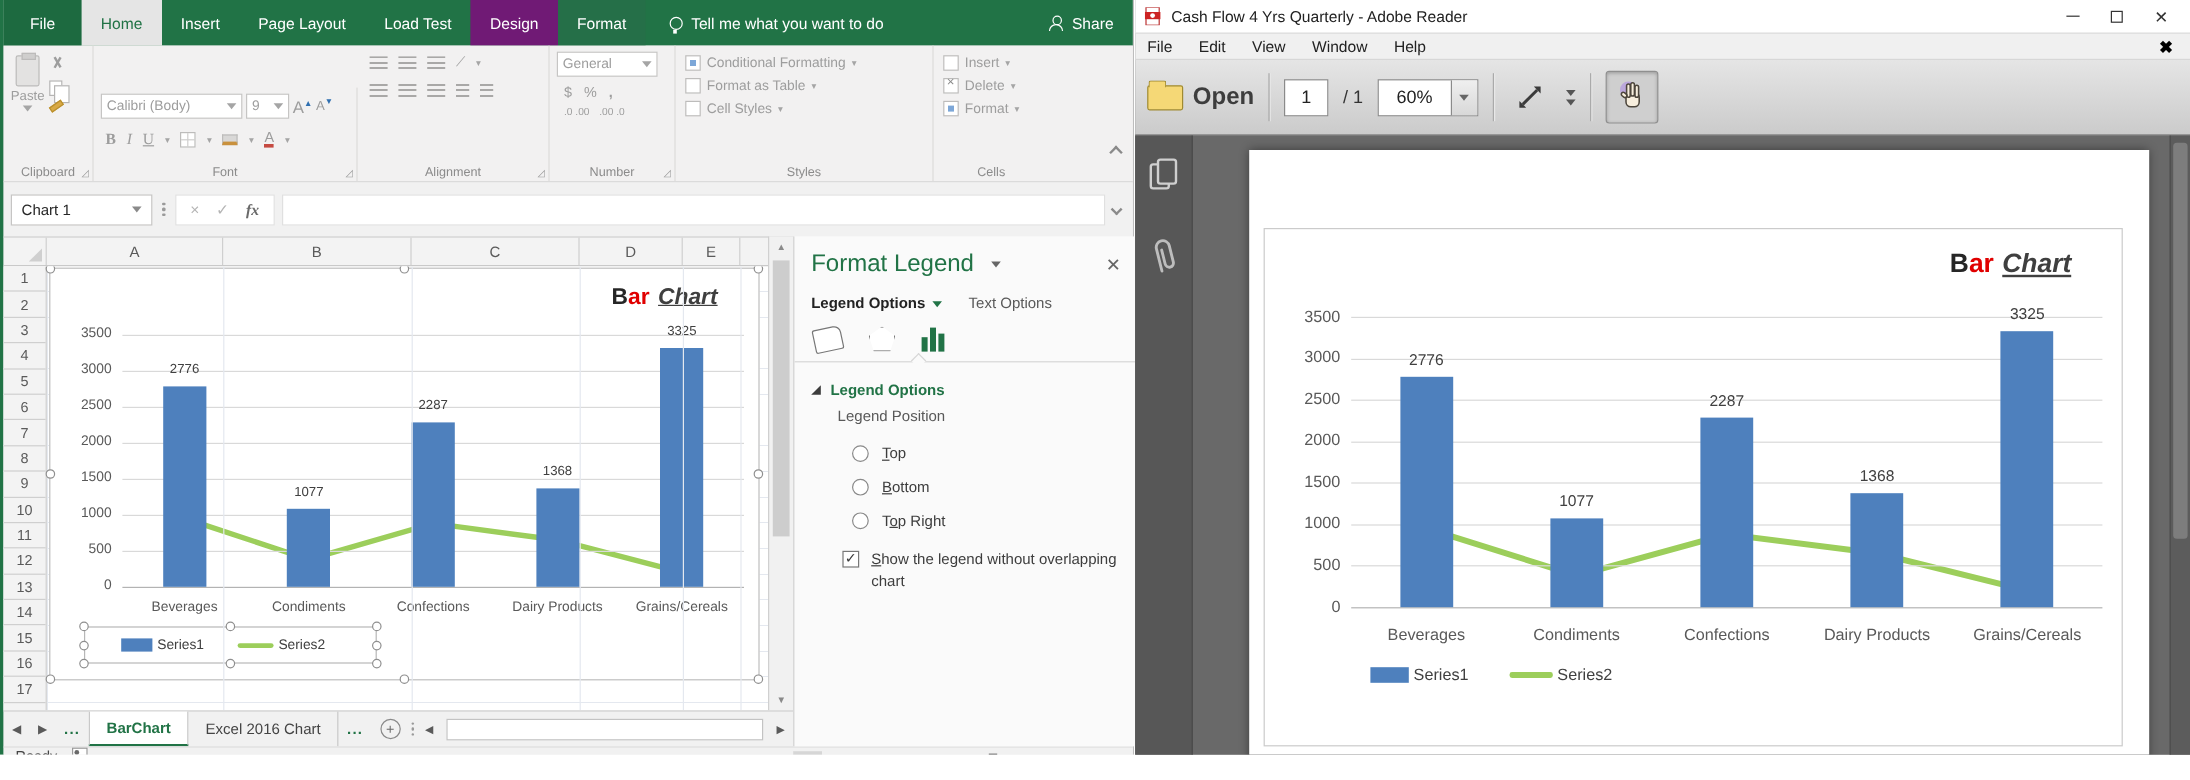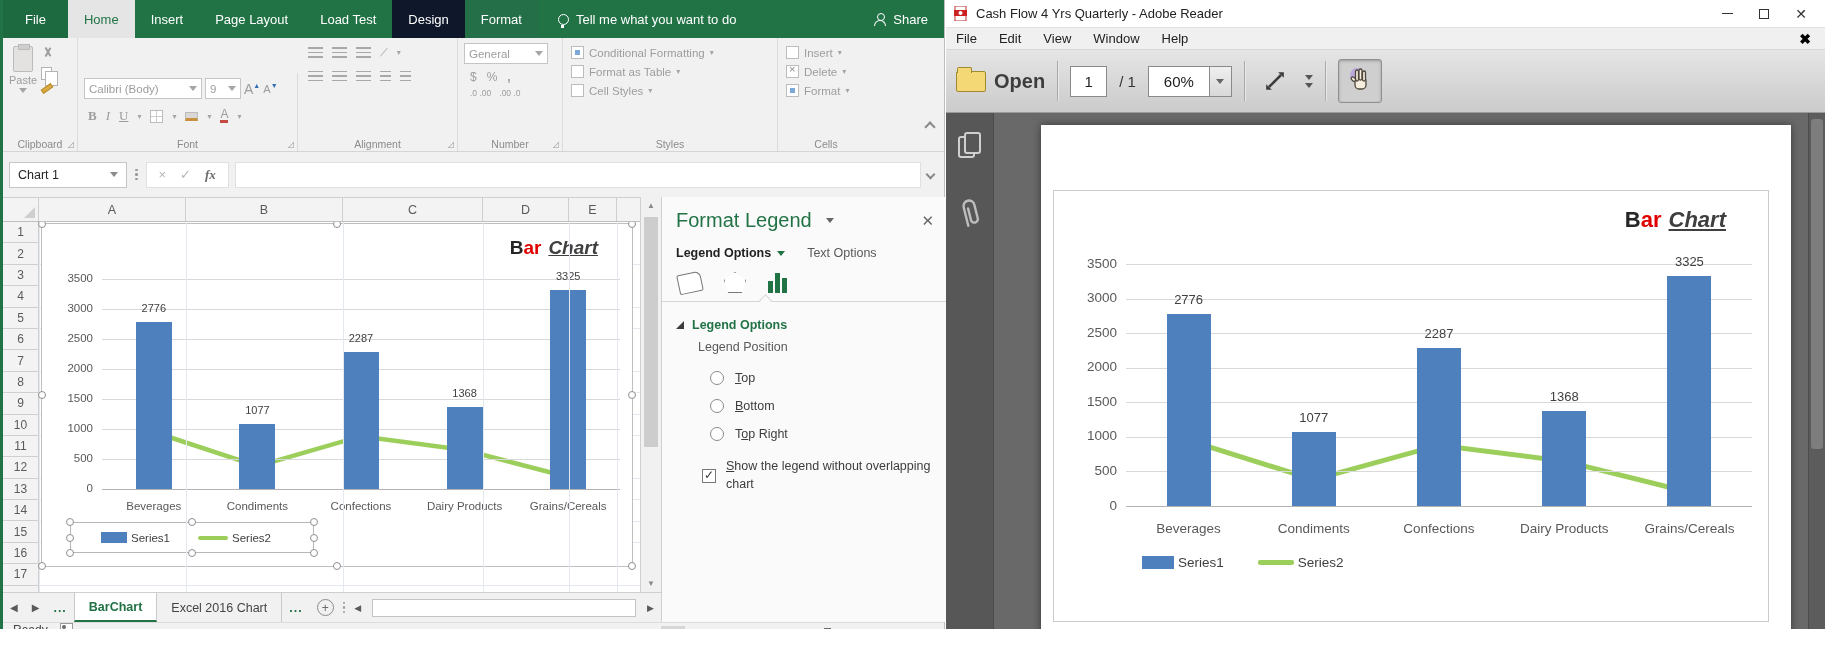--- a/index.html
+++ b/index.html
@@ -8,21 +8,21 @@
 
   
   #excel { position:absolute; left:0; top:0; width:945px; height:650px; background:#f2f2f2;
            border-left:3px solid #217346; border-bottom:3px solid #1e6a43; border-right:1px solid #bdbdbd; }
 
   
   #xl-tabbar { position:absolute; left:0; top:0; width:100%; height:38px; background:#217346; display:flex; align-items:stretch; color:#fff; font-size:13px; }
   .xl-file { background:#1d6a40; padding:0 22px; display:flex; align-items:center; }
   .rtab { padding:0 16px; display:flex; align-items:center; cursor:default; }
   .rtab.active { background:#e5e5e5; color:#217346; }
-  .rtab.ctx { background:#0f172a; }
+  .rtab.ctx { background:#701a75; }
   .rtab.ctx.last { background:#256f48; }
   .xl-tellme { display:flex; align-items:center; gap:7px; padding:0 14px; margin-left:6px; }
   .xl-share { margin-left:auto; display:flex; align-items:center; gap:7px; padding:0 16px; }
   .bulb { width:11px; height:11px; border:1.5px solid #fff; border-radius:50%; position:relative; }
   .bulb:after { content:""; position:absolute; left:2.5px; top:10px; width:3px; height:3px; background:#fff; }
   .person { width:12px; height:12px; position:relative; }
   .person:before { content:""; position:absolute; left:3px; top:0; width:6px; height:6px; border:1.5px solid #fff; border-radius:50%; }
   .person:after { content:""; position:absolute; left:0; top:7px; width:10px; height:5px; border:1.5px solid #fff; border-bottom:none; border-radius:6px 6px 0 0; }
 
   
@@ -162,21 +162,21 @@
   #tp-tab-text { color:#595959; }
   #tp-icons { display:flex; gap:22px; padding:10px 16px 8px; align-items:flex-end; }
   #tp-divider { position:relative; height:1px; background:#d6d6d6; margin:0 0 14px; }
   #tp-notch { position:absolute; left:99px; top:-5px; width:9px; height:9px; background:#fafafa; border-left:1px solid #d6d6d6; border-top:1px solid #d6d6d6; transform:rotate(45deg); }
   .tp-section-head { display:flex; align-items:center; gap:8px; padding:2px 14px 8px; color:#217346; font-weight:700; }
   .tri-expanded { width:0; height:0; border-style:solid; border-width:0 0 8px 8px; border-color:transparent transparent #3c3c3c transparent; }
   .tp-sub { color:#595959; padding:0 0 10px 36px; }
   .radio-row { display:flex; align-items:center; gap:11px; padding:7px 0 7px 48px; }
   .radio-circle { width:14px; height:14px; border:1px solid #8a8a8a; border-radius:50%; background:#fff; flex:none; }
   .radio-label { color:#3d3d3d; }
-  .check-row { display:flex; align-items:center; gap:10px; padding:9px 14px 0 40px; }
+  .check-row { display:flex; align-items:flex-start; gap:10px; padding:9px 14px 0 40px; }
   .checkbox { width:14px; height:14px; border:1px solid #787878; background:#fff; position:relative; flex:none; margin-top:2px; }
   .checkbox:after { content:"✓"; position:absolute; left:1px; top:-2px; font-size:12px; color:#3a3a3a; }
   .check-label { color:#3d3d3d; width:236px; line-height:1.45; }
   .u { text-decoration:underline; }
   .dd { width:0; height:0; border-left:4px solid transparent; border-right:4px solid transparent; border-top:5px solid #666; display:inline-block; }
   .pent { width:22px; height:21px; background:#fff; border:1px solid #777; clip-path:polygon(50% 0,100% 38%,81% 100%,19% 100%,0 38%); }
   .tp-bars { display:flex; align-items:flex-end; gap:2px; height:20px; }
   .tp-bars i { width:5px; background:#217346; display:block; }
 
   

